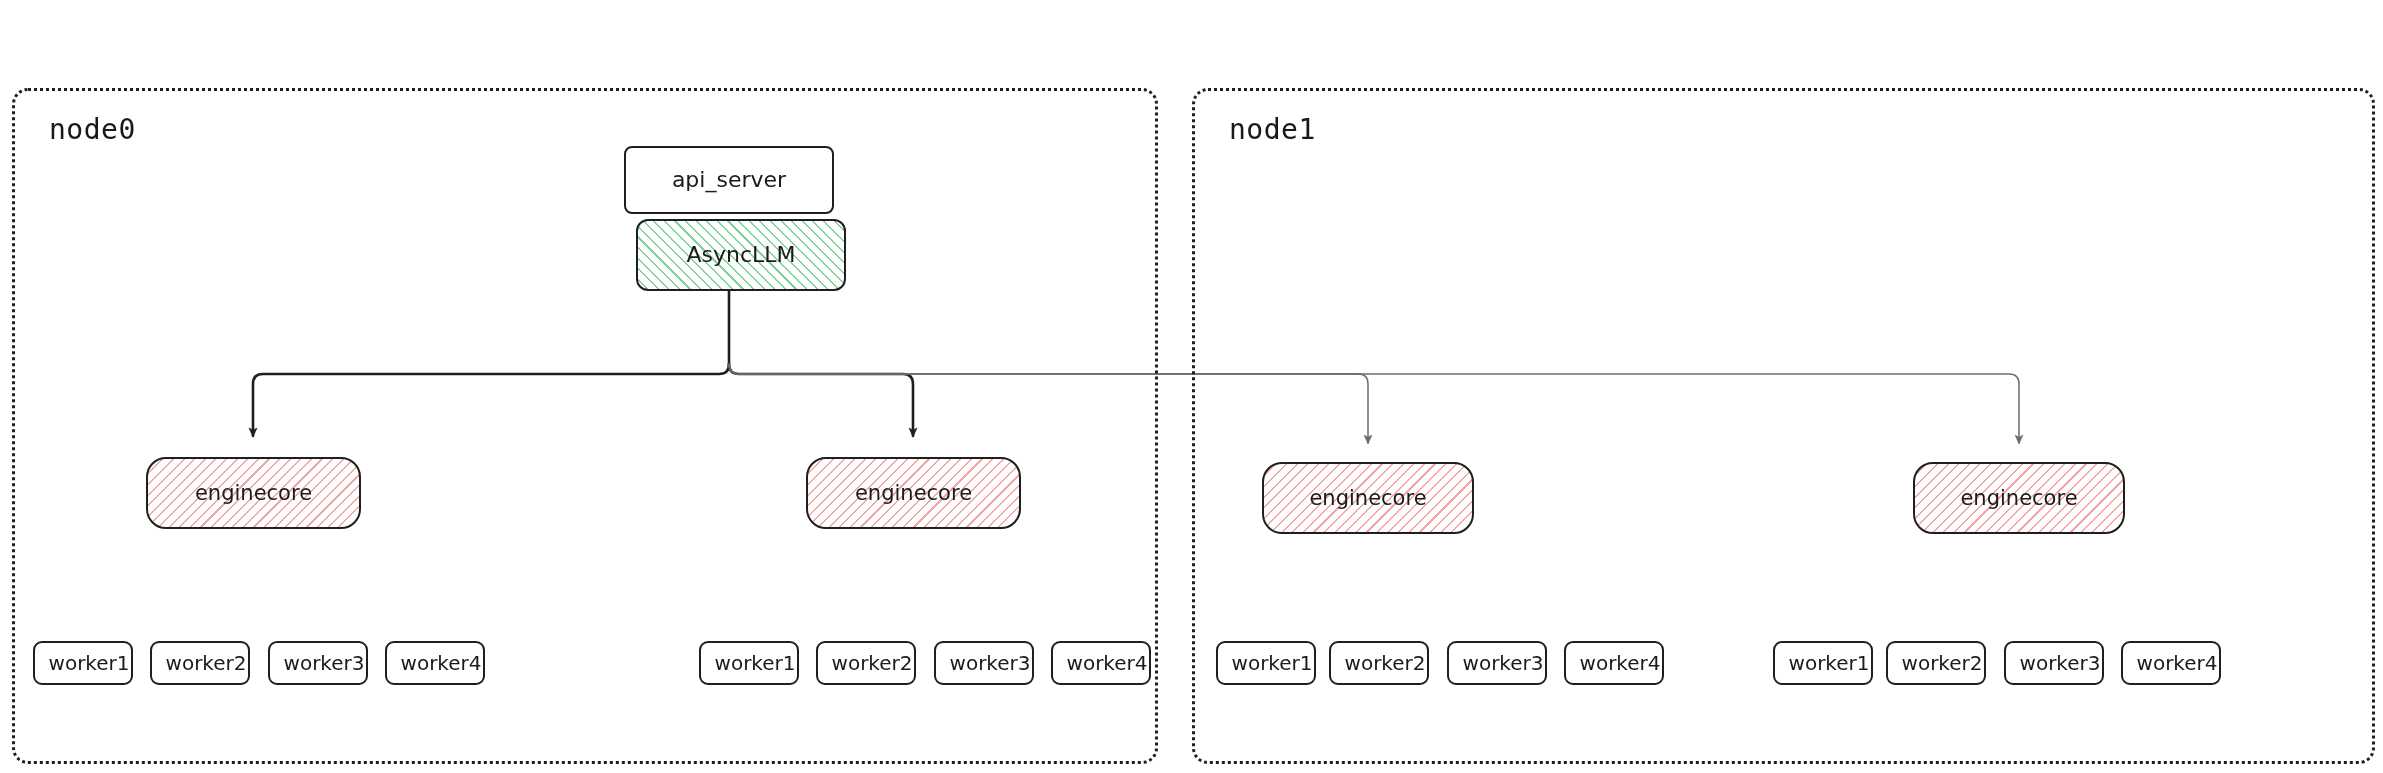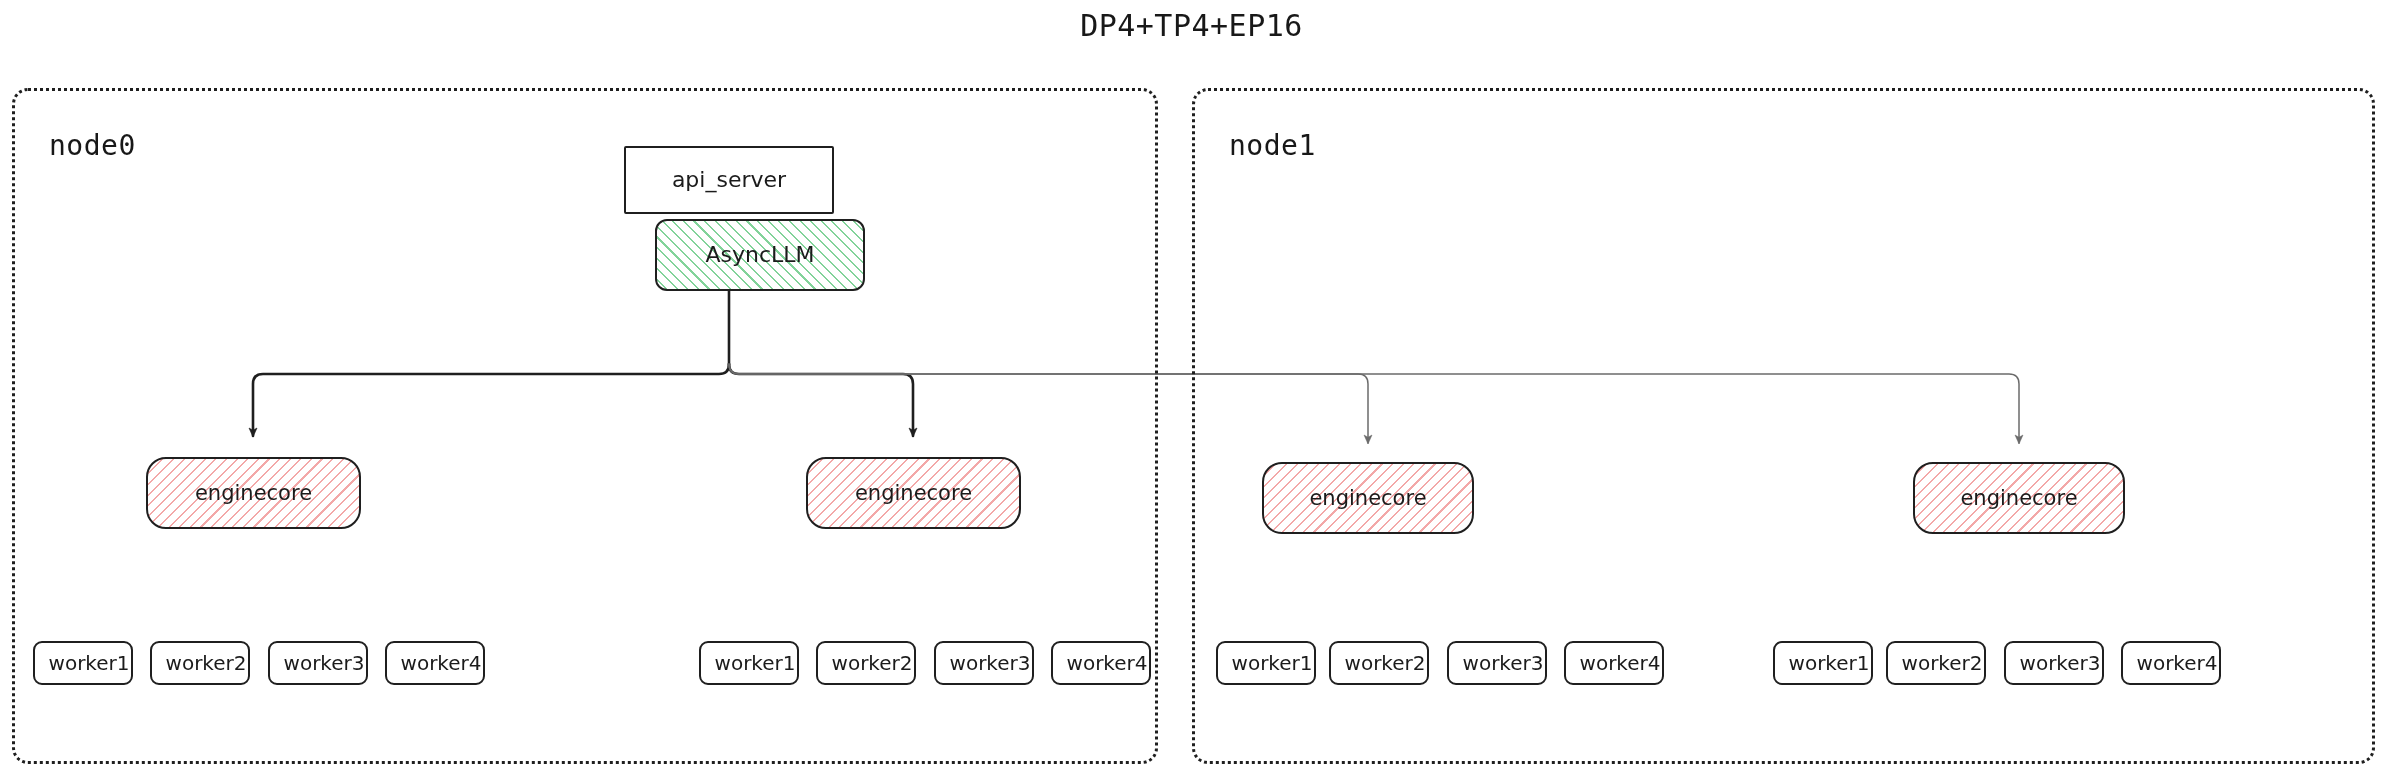--- a/index.html
+++ b/index.html
@@ -40,21 +40,21 @@
   }
   .subgraph {
     position: absolute;
     border: 3px dotted #1f1f1f;
     border-radius: 16px;
     background: transparent;
     box-sizing: border-box;
   }
   .subgraph-label {
     position: absolute;
-    top: 38px;
+    top: 22px;
     left: 34px;
     font-family: "DejaVu Sans Mono", monospace;
     font-size: 28px;
     font-weight: 500;
     color: #181818;
     letter-spacing: 0.5px;
   }
   .node {
     position: absolute;
     box-sizing: border-box;
@@ -68,21 +68,21 @@
     font-family: "DejaVu Sans", sans-serif;
     font-size: 21px;
     line-height: 1;
     white-space: nowrap;
   }
   .node .node-label {
     position: relative;
     z-index: 2;
   }
   .node-api {
-    border-radius: 2px;
+    border-radius: 8px;
     font-size: 22px;
   }
   .node-async {
     border-radius: 12px;
     font-size: 22px;
     background-color: #ffffff;
     background-image: repeating-linear-gradient(
       45deg,
       rgba(0, 0, 0, 0) 0px,
       rgba(0, 0, 0, 0) 6px,
@@ -108,21 +108,20 @@
     font-size: 20px;
     background: #ffffff;
     padding-left: 12px;
   }
 </style>
 </head>
 <body>
 
 <div id="canvas">
 
-  <div class="diagram-title">DP4+TP4+EP16</div>
 
   <svg id="edge-layer" viewBox="0 0 2383 773" width="2383" height="773" xmlns="http://www.w3.org/2000/svg">
     <defs>
       <marker id="arrow-dark" markerWidth="12" markerHeight="12" refX="9" refY="5" orient="auto" markerUnits="userSpaceOnUse">
         <path d="M1,1 L10,5 L1,9 L3.2,5 Z" fill="#1f1f1f" stroke="#1f1f1f" stroke-width="0.6"></path>
       </marker>
       <marker id="arrow-gray" markerWidth="12" markerHeight="12" refX="9" refY="5" orient="auto" markerUnits="userSpaceOnUse">
         <path d="M1,1 L10,5 L1,9 L3.2,5 Z" fill="#6b6b6b" stroke="#6b6b6b" stroke-width="0.5"></path>
       </marker>
     </defs>
@@ -143,21 +142,21 @@
   </div>
 
   <div class="subgraph" id="sg-node1" style="left: 1192px; top: 88px; width: 1183px; height: 676px;">
     <div class="subgraph-label">node1</div>
   </div>
 
   <div class="node node-api" id="n-api_server" style="left: 624px; top: 146px; width: 210px; height: 68px;">
     <span class="node-label">api_server</span>
   </div>
 
-  <div class="node node-async" id="n-asyncllm" style="left: 655px; top: 219px; width: 210px; height: 72px;">
+  <div class="node node-async" id="n-asyncllm" style="left: 636px; top: 219px; width: 210px; height: 72px;">
     <span class="node-label">AsyncLLM</span>
   </div>
 
   <div class="node node-engine" id="n-enginecore_n0_0" style="left: 146px; top: 457px; width: 215px; height: 72px;">
     <span class="node-label">enginecore</span>
   </div>
 
   <div class="node node-engine" id="n-enginecore_n0_1" style="left: 806px; top: 457px; width: 215px; height: 72px;">
     <span class="node-label">enginecore</span>
   </div>

